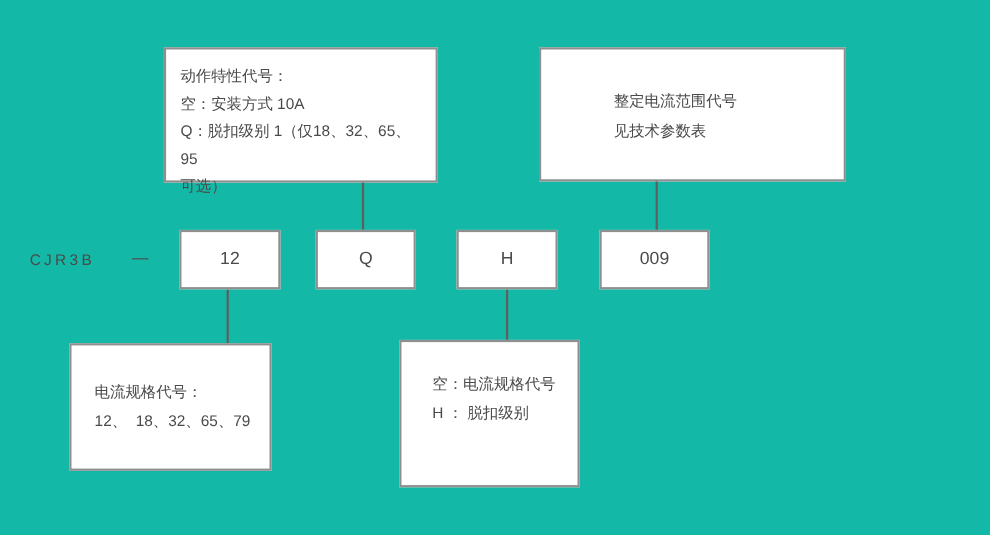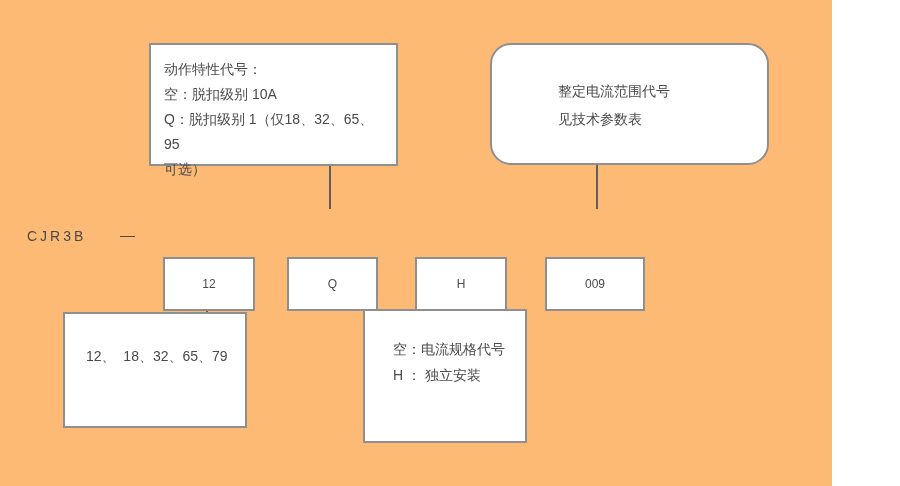--- a/index.html
+++ b/index.html
@@ -2,23 +2,23 @@
 <html><head>
 <meta charset="utf-8">
 <style>
   html, body {
     margin: 0;
     padding: 0;
     background: #ffffff;
   }
   .canvas {
     position: relative;
-    width: 832px;
+    width: 900px;
     height: 486px;
-    background: #fdba74;
+    background: #14b8a6;
     font-family: "Liberation Sans", "DejaVu Sans", sans-serif;
     color: #4a4a4a;
     font-size: 14px;
     overflow: hidden;
   }
   .callout {
     position: absolute;
     box-sizing: border-box;
     border: 2px solid #8f8f8f;
     background: #ffffff;
@@ -28,21 +28,20 @@
   }
   .callout-action {
     left: 149px; top: 43px; width: 249px; height: 123px;
     padding: 12px 8px 0 13px;
     line-height: 25px;
   }
   .callout-setting {
     left: 490px; top: 43px; width: 279px; height: 122px;
     padding: 32px 8px 0 66px;
     line-height: 28px;
-    border-radius: 21px;
   }
   .callout-current {
     left: 63px; top: 312px; width: 184px; height: 116px;
     padding: 29px 4px 0 21px;
     line-height: 26px;
   }
   .callout-mount {
     left: 363px; top: 309px; width: 164px; height: 134px;
     padding: 25px 4px 0 28px;
     line-height: 26px;
@@ -50,23 +49,22 @@
   .code-box {
     position: absolute;
     top: 209px;
     height: 54px;
     box-sizing: border-box;
     border: 2px solid #8f8f8f;
     background: #ffffff;
     display: flex;
     align-items: center;
     justify-content: center;
-    font-size: 12px;
+    font-size: 16px;
     color: #4a4a4a;
-    margin-top: 48px;
   }
   .code-box-1 { left: 163px; width: 92px; }
   .code-box-2 { left: 287px; width: 91px; }
   .code-box-3 { left: 415px; width: 92px; }
   .code-box-4 { left: 545px; width: 100px; justify-content: center; }
   .model-prefix {
     position: absolute;
     left: 27px; top: 227px;
     font-size: 14px;
     letter-spacing: 3px;
@@ -91,21 +89,21 @@
   .connector-12   { left: 206px; top: 263px; height: 49px; }
   .connector-h    { left: 460px; top: 263px; height: 46px; }
 </style>
 </head>
 <body>
 
 <div class="canvas">
 
   <div class="callout callout-action">
     <div class="line">动作特性代号：</div>
-    <div class="line">空：脱扣级别 10A</div>
+    <div class="line">空：安装方式 10A</div>
     <div class="line">Q：脱扣级别 1（仅18、32、65、95</div>
     <div class="line">可选）</div>
   </div>
 
   <div class="callout callout-setting">
     <div class="line">整定电流范围代号</div>
     <div class="line">见技术参数表</div>
   </div>
 
   <div class="connector connector-q"></div>
@@ -123,21 +121,22 @@
     <span>Q</span>
   </div>
   <div class="code-box code-box-3">
     <span>H</span>
   </div>
   <div class="code-box code-box-4">
     <span>009</span>
   </div>
 
   <div class="callout callout-current">
+    <div class="line">电流规格代号：</div>
     <div class="line">12、  18、32、65、79</div>
   </div>
 
   <div class="callout callout-mount">
     <div class="line">空：电流规格代号</div>
-    <div class="line">H ： 独立安装</div>
+    <div class="line">H ： 脱扣级别</div>
   </div>
 
 </div>
 
 </body></html>

